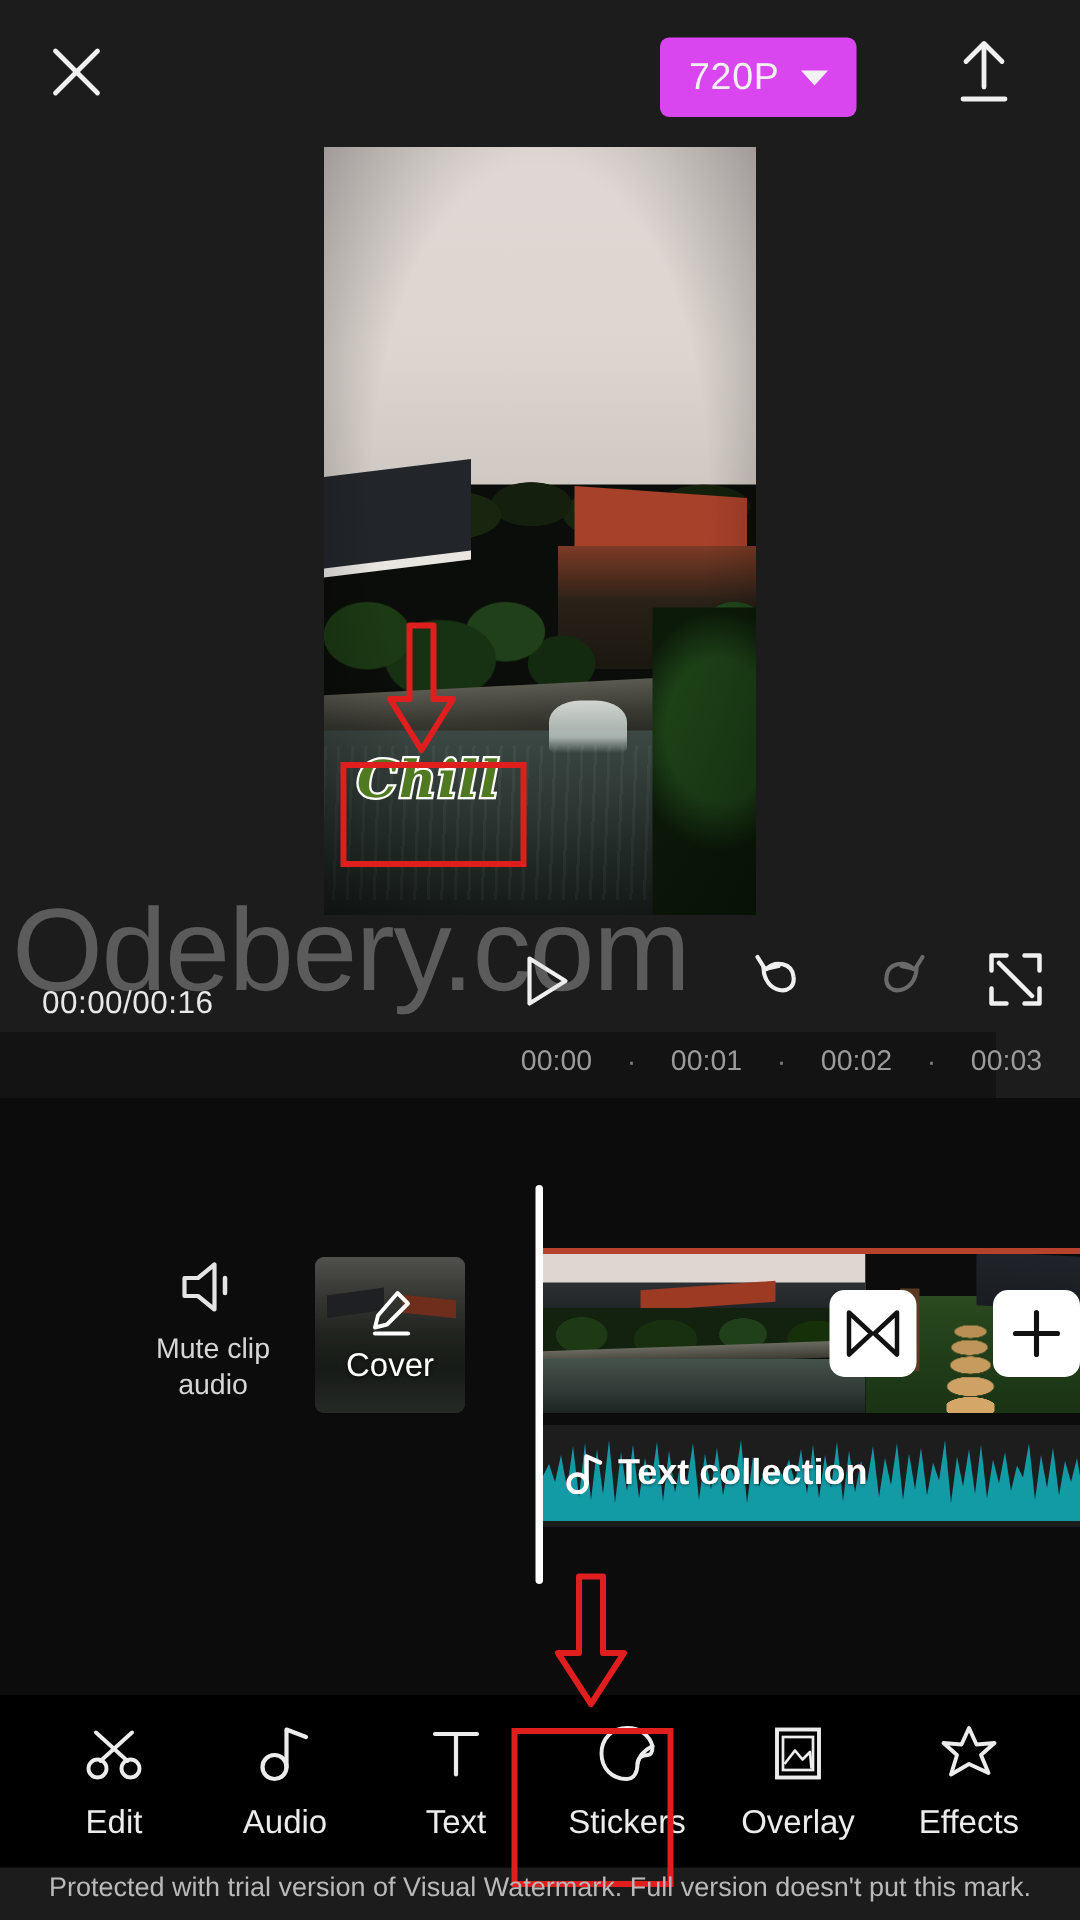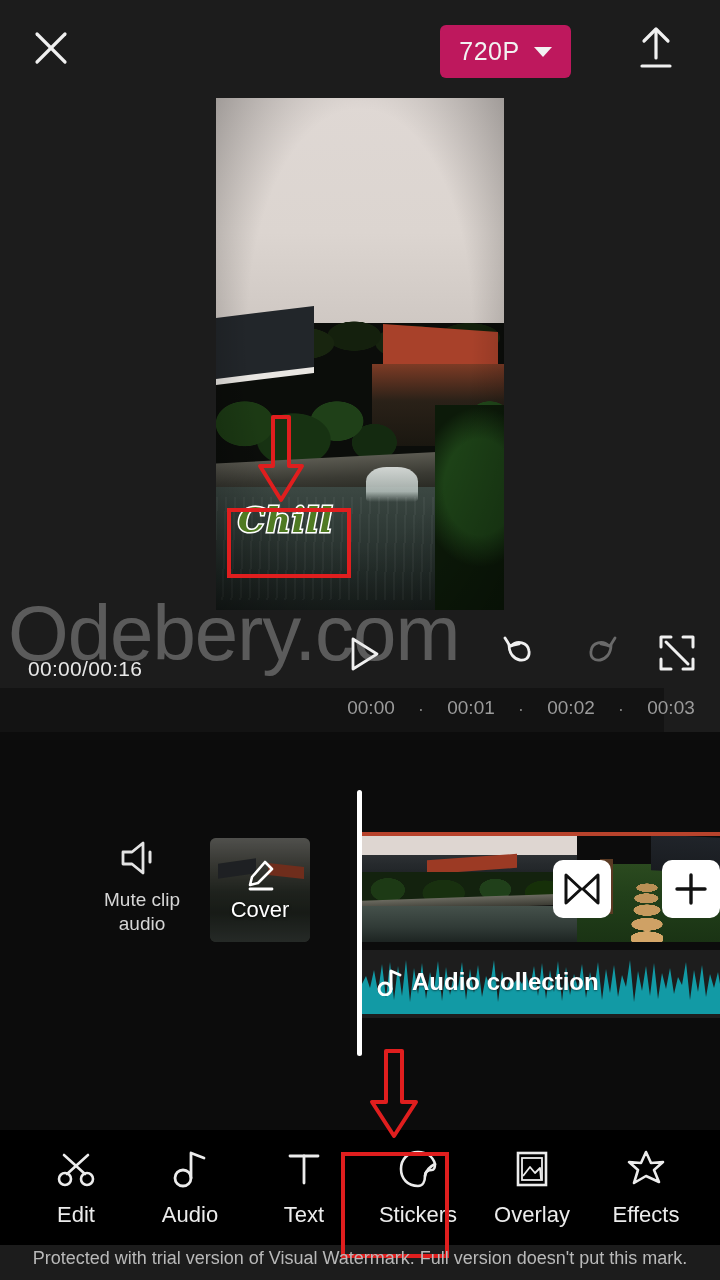--- a/index.html
+++ b/index.html
@@ -23,21 +23,21 @@
     background: #1c1c1c;
   }
   .close-btn {
     position: absolute; left: 28px; top: 25px;
     width: 46px; height: 46px;
     display: flex; align-items: center; justify-content: center;
   }
   .quality-pill {
     position: absolute; left: 440px; top: 25px;
     width: 131px; height: 53px;
-    background: #be185d;
+    background: #d946ef;
     border-radius: 6px;
     display: flex; align-items: center; justify-content: center;
     gap: 14px;
   }
   .quality-label {
     color: #f2f2f2; font-size: 25px; letter-spacing: .5px;
   }
   .caret-down {
     width: 0; height: 0;
     border-left: 9px solid transparent;
@@ -596,21 +596,21 @@
                L204,47 L208,19 L212,40 L216,26 L220,50 L224,16 L228,42 L232,24 L236,52 L240,14 L244,45 L248,21
                L252,49 L256,17 L260,39 L264,27 L268,54 L272,12 L276,43 L280,23 L284,48 L288,18 L292,51 L296,15
                L300,41 L304,25 L308,46 L312,20 L316,37 L320,29 L324,52 L328,14 L332,44 L336,22 L340,49 L344,17
                L348,40 L352,26 L356,42 L358,30 L358,0 L0,0 Z" fill="#129aa5" opacity="0"></path>
     </svg>
     <div class="audio-label-wrap">
       <svg width="26" height="28" viewBox="0 0 26 28">
         <circle cx="9" cy="21" r="6" fill="none" stroke="#ffffff" stroke-width="3"></circle>
         <path d="M15 21 L15 3 L24 7" fill="none" stroke="#ffffff" stroke-width="3" stroke-linecap="round" stroke-linejoin="round"></path>
       </svg>
-      <span class="audio-label">Audio collection</span>
+      <span class="audio-label">Text collection</span>
     </div>
   </div>
 
   <div class="anno-arrow-toolbar">
     <svg width="52" height="92" viewBox="0 0 52 92">
       <polygon points="18,3 34,3 34,54 48,54 26,88 4,54 18,54" fill="none" stroke="#e01e1e" stroke-width="4" stroke-linejoin="round"></polygon>
     </svg>
   </div>
 
   <div class="toolbar">

